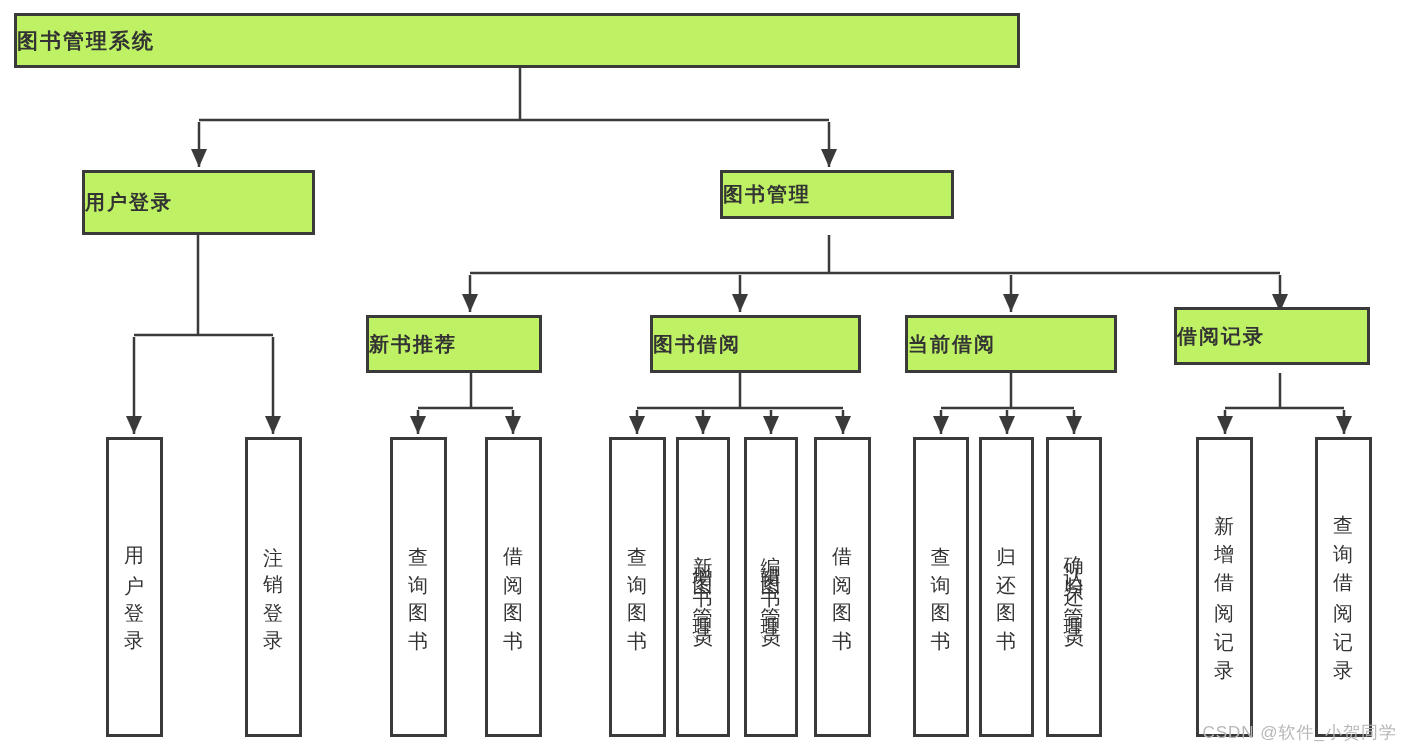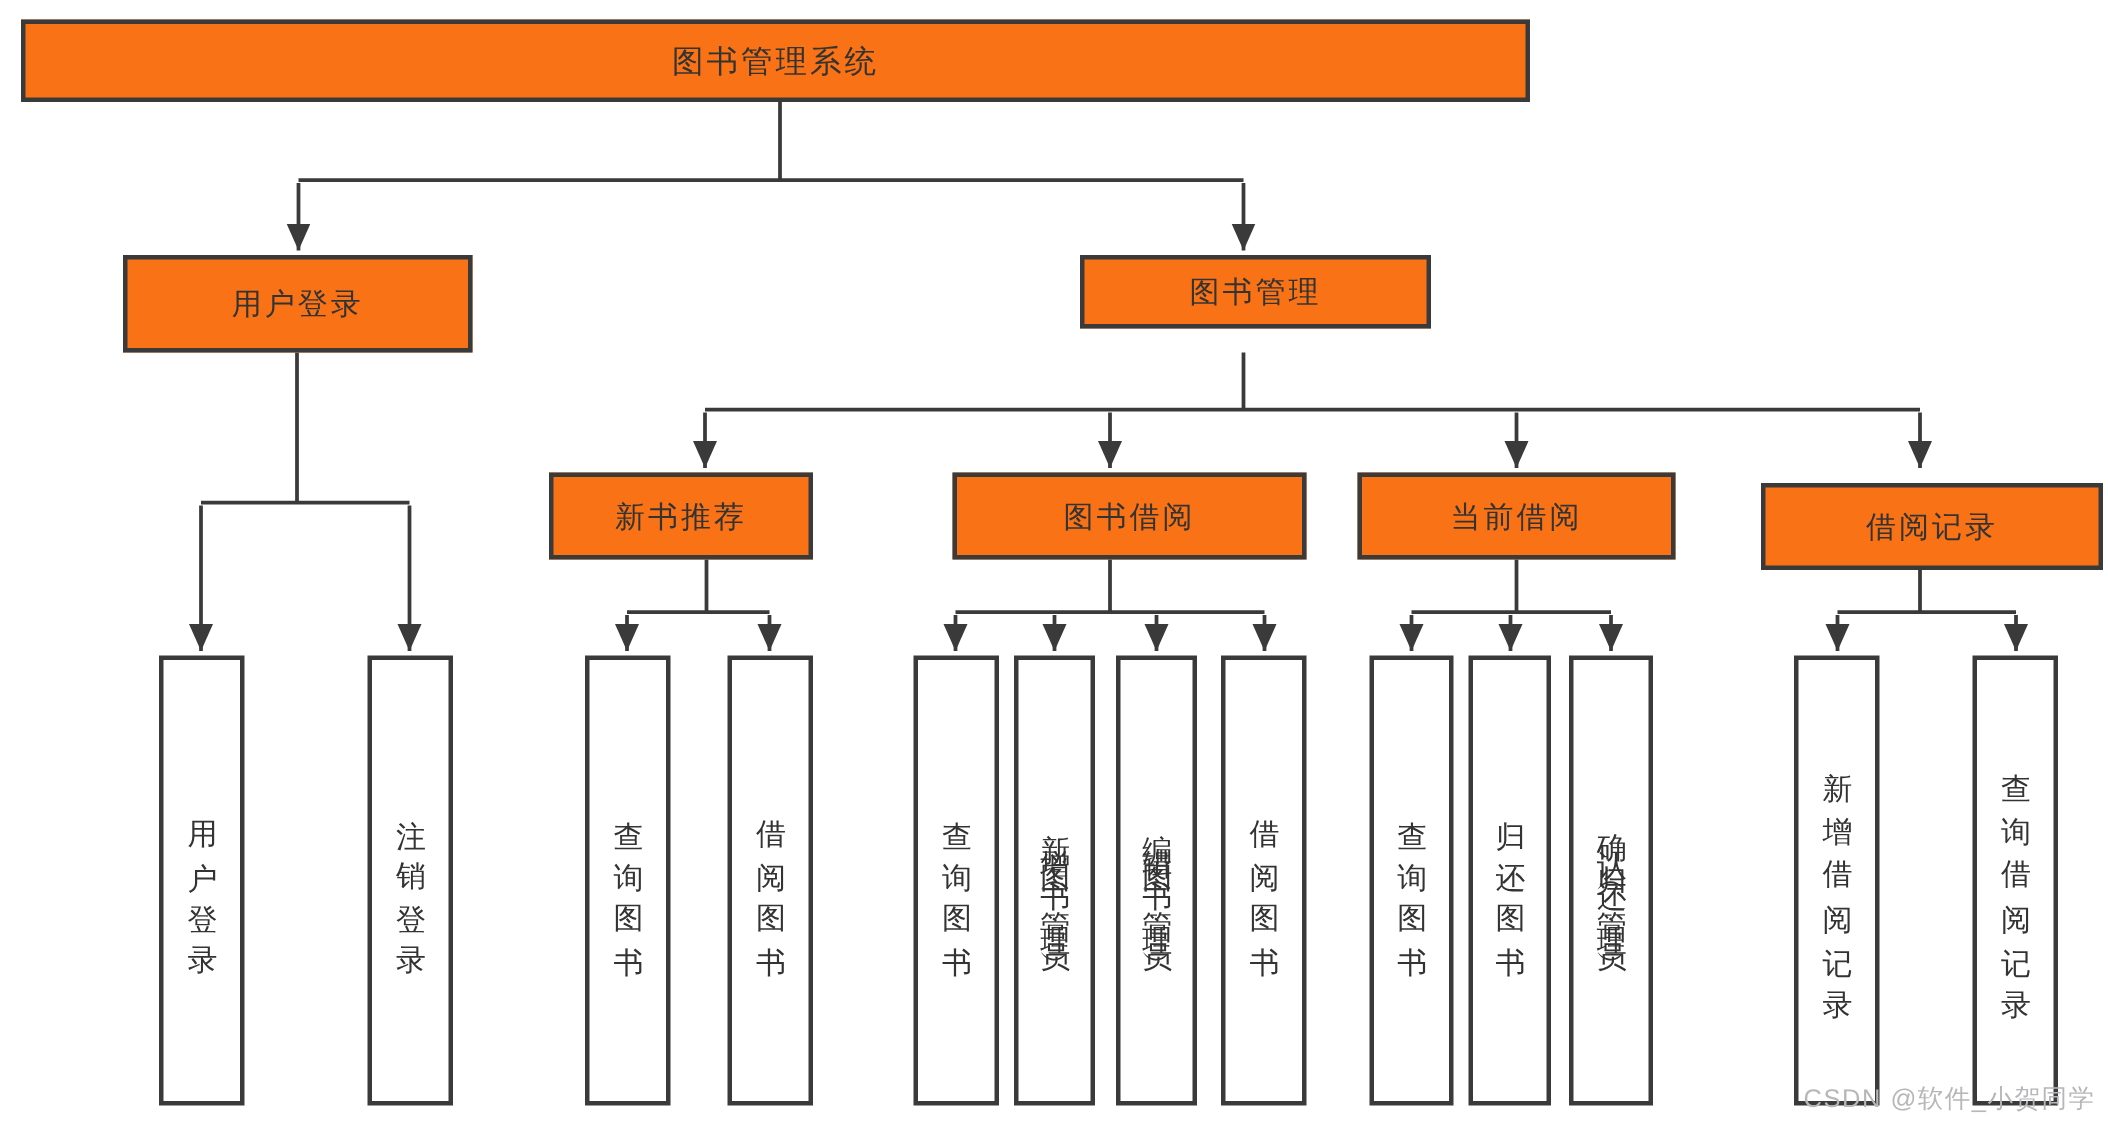--- a/index.html
+++ b/index.html
@@ -6,24 +6,25 @@
   .stage {
     position:relative; width:1405px; height:747px;
     background:var(--bg,#ffffff);
     font-family:"Liberation Sans", sans-serif;
     color:var(--text,#333333);
     overflow:hidden;
   }
   .stage svg.connectors { position:absolute; left:0; top:0; }
   .node {
     position:absolute; box-sizing:border-box;
-    border:3px solid var(--line,#3a3a3a); background:#f97316;
-    display:flex; align-items:center; justify-content:center;
+    border:3px solid var(--line,#3a3a3a); background:#bef264;
+    display:flex; align-items:center; 
     font-size:20px; letter-spacing:2px; text-align:center;
     z-index:2;
+    font-weight:bold;
   }
   .node.root { font-size:21px; }
   .leaf {
     position:absolute; box-sizing:border-box;
     border:3px solid var(--line,#3a3a3a); background:#ffffff;
     display:flex; align-items:center; justify-content:center;
     z-index:2;
   }
   .v-label {
     writing-mode:vertical-rl; text-orientation:mixed;
@@ -85,27 +86,27 @@
   <div class="node" style="left:82px; top:170px; width:233px; height:65px;">
     <span>用户登录</span>
   </div>
   <div class="node" style="left:720px; top:170px; width:234px; height:49px;">
     <span>图书管理</span>
   </div>
 
   <div class="node" style="left:366px; top:315px; width:176px; height:58px;">
     <span>新书推荐</span>
   </div>
-  <div class="node" style="left:635px; top:315px; width:236px; height:58px;">
+  <div class="node" style="left:650px; top:315px; width:211px; height:58px;">
     <span>图书借阅</span>
   </div>
   <div class="node" style="left:905px; top:315px; width:212px; height:58px;">
     <span>当前借阅</span>
   </div>
-  <div class="node" style="left:1174px; top:322px; width:228px; height:58px;">
+  <div class="node" style="left:1174px; top:307px; width:196px; height:58px;">
     <span>借阅记录</span>
   </div>
 
   <div class="leaf" style="left:106px; top:437px; width:57px; height:300px;">
     <span class="v-label" style="letter-spacing: 28px;">用户登录</span>
   </div>
   <div class="leaf" style="left:245px; top:437px; width:57px; height:300px;">
     <span class="v-label" style="letter-spacing: 28px;">注销登录</span>
   </div>
 

